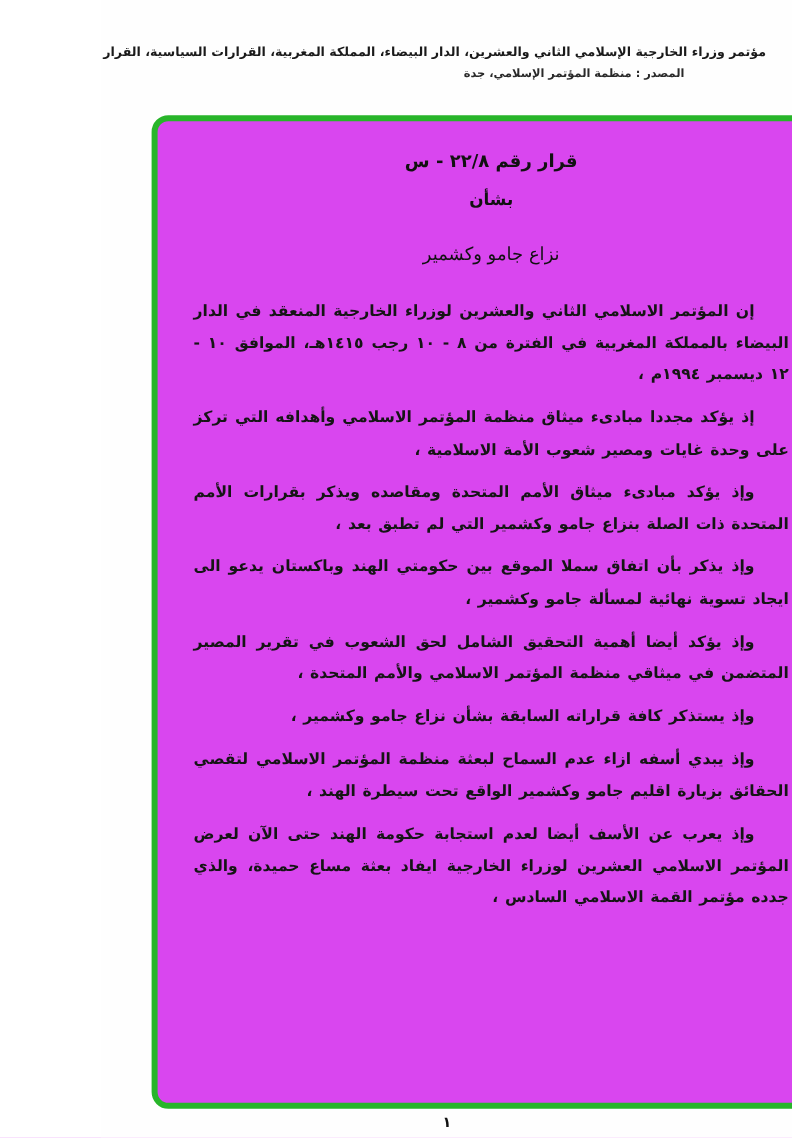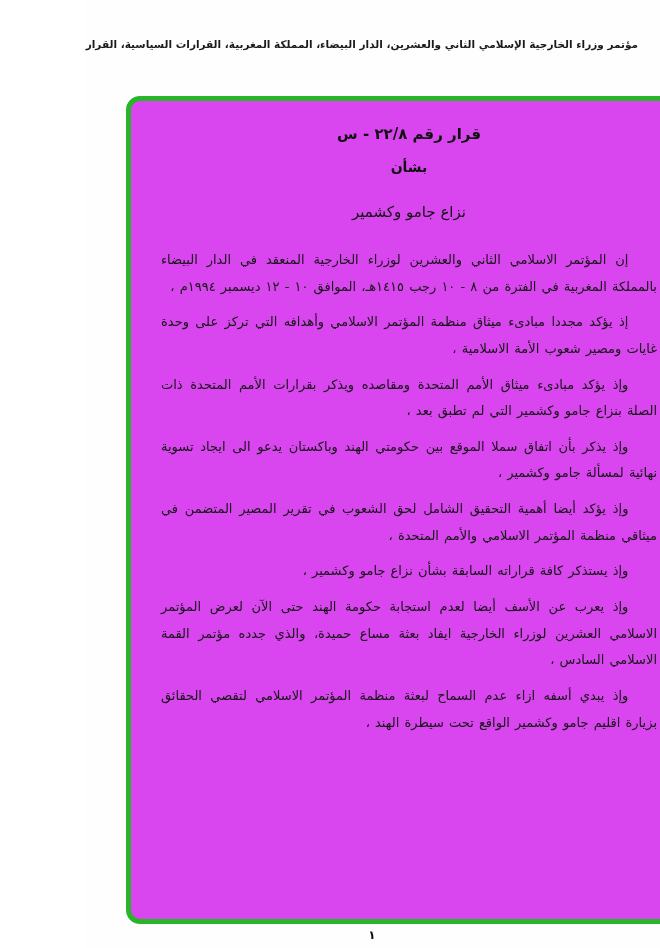--- a/index.html
+++ b/index.html
@@ -71,57 +71,59 @@
     letter-spacing: 1px;
   }
   .doc-body p {
     font-size: 13px;
     line-height: 2.05;
     color: #151515;
     text-align: justify;
     text-indent: 2.2em;
     margin: 0 0 9px 0;
     word-spacing: 1px;
+    font-weight: bold;
   }
   .page-number {
     position: absolute;
     bottom: 6px;
     left: 0;
     right: 0;
     text-align: center;
     font-size: 12px;
     font-weight: bold;
     color: #111;
   }
 </style>
 </head>
 <body>
 
 <div class="page">
 
   <div class="header-meta">
     <div class="line1">مؤتمر وزراء الخارجية الإسلامي الثاني والعشرين، الدار البيضاء، المملكة المغربية، القرارات السياسية، القرار الرقم ٢٢/٨-س</div>
+    <div class="line2">المصدر : منظمة المؤتمر الإسلامي، جدة</div>
   </div>
 
   <div class="scan-box">
 
     <div class="doc-title">
       <div class="t1">قرار رقم ٢٢/٨ - س</div>
       <div class="t2">بشأن</div>
       <div class="t3">نزاع جامو وكشمير</div>
     </div>
 
     <div class="doc-body">
       <p>إن المؤتمر الاسلامي الثاني والعشرين لوزراء الخارجية المنعقد في الدار البيضاء بالمملكة المغربية في الفترة من ٨ - ١٠ رجب ١٤١٥هـ، الموافق ١٠ - ١٢ ديسمبر ١٩٩٤م ،</p>
       <p>إذ يؤكد مجددا مبادىء ميثاق منظمة المؤتمر الاسلامي وأهدافه التي تركز على وحدة غايات ومصير شعوب الأمة الاسلامية ،</p>
       <p>وإذ يؤكد مبادىء ميثاق الأمم المتحدة ومقاصده ويذكر بقرارات الأمم المتحدة ذات الصلة بنزاع جامو وكشمير التي لم تطبق بعد ،</p>
       <p>وإذ يذكر بأن اتفاق سملا الموقع بين حكومتي الهند وباكستان يدعو الى ايجاد تسوية نهائية لمسألة جامو وكشمير ،</p>
       <p>وإذ يؤكد أيضا أهمية التحقيق الشامل لحق الشعوب في تقرير المصير المتضمن في ميثاقي منظمة المؤتمر الاسلامي والأمم المتحدة ،</p>
       <p>وإذ يستذكر كافة قراراته السابقة بشأن نزاع جامو وكشمير ،</p>
+      <p>وإذ يبدي أسفه ازاء عدم السماح لبعثة منظمة المؤتمر الاسلامي لتقصي الحقائق بزيارة اقليم جامو وكشمير الواقع تحت سيطرة الهند ،</p>
       <p>وإذ يعرب عن الأسف أيضا لعدم استجابة حكومة الهند حتى الآن لعرض المؤتمر الاسلامي العشرين لوزراء الخارجية ايفاد بعثة مساع حميدة، والذي جدده مؤتمر القمة الاسلامي السادس ،</p>
-      <p>وإذ يبدي أسفه ازاء عدم السماح لبعثة منظمة المؤتمر الاسلامي لتقصي الحقائق بزيارة اقليم جامو وكشمير الواقع تحت سيطرة الهند ،</p>
     </div>
 
   </div>
 
   <div class="page-number">١</div>
 
 </div>
 
 </body></html>

